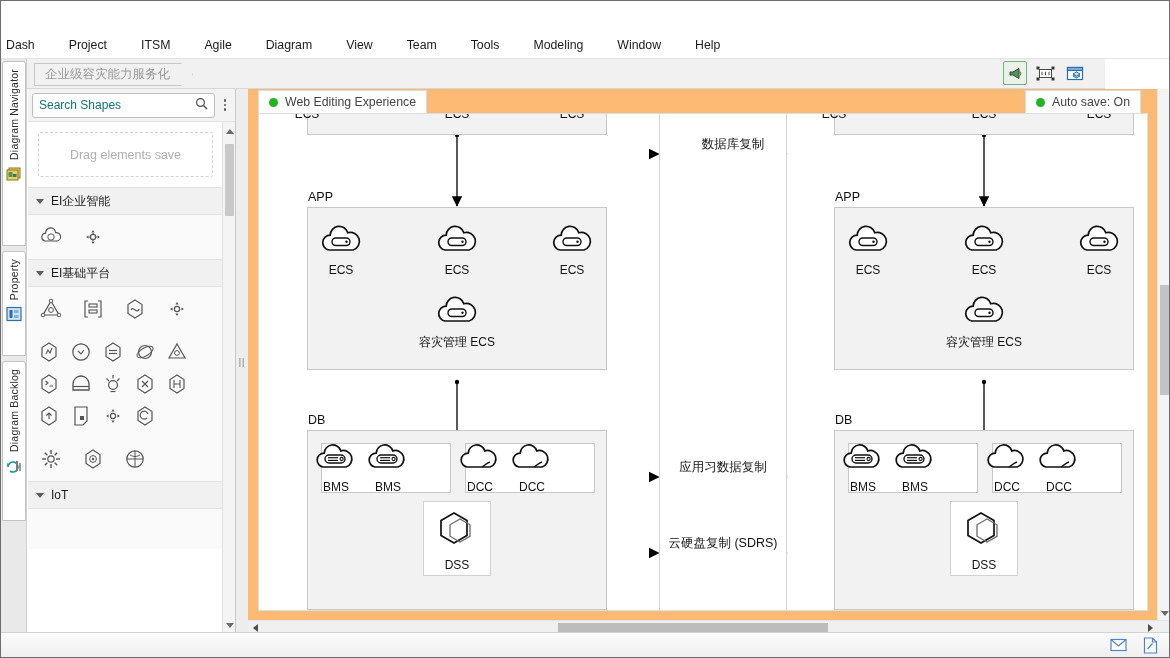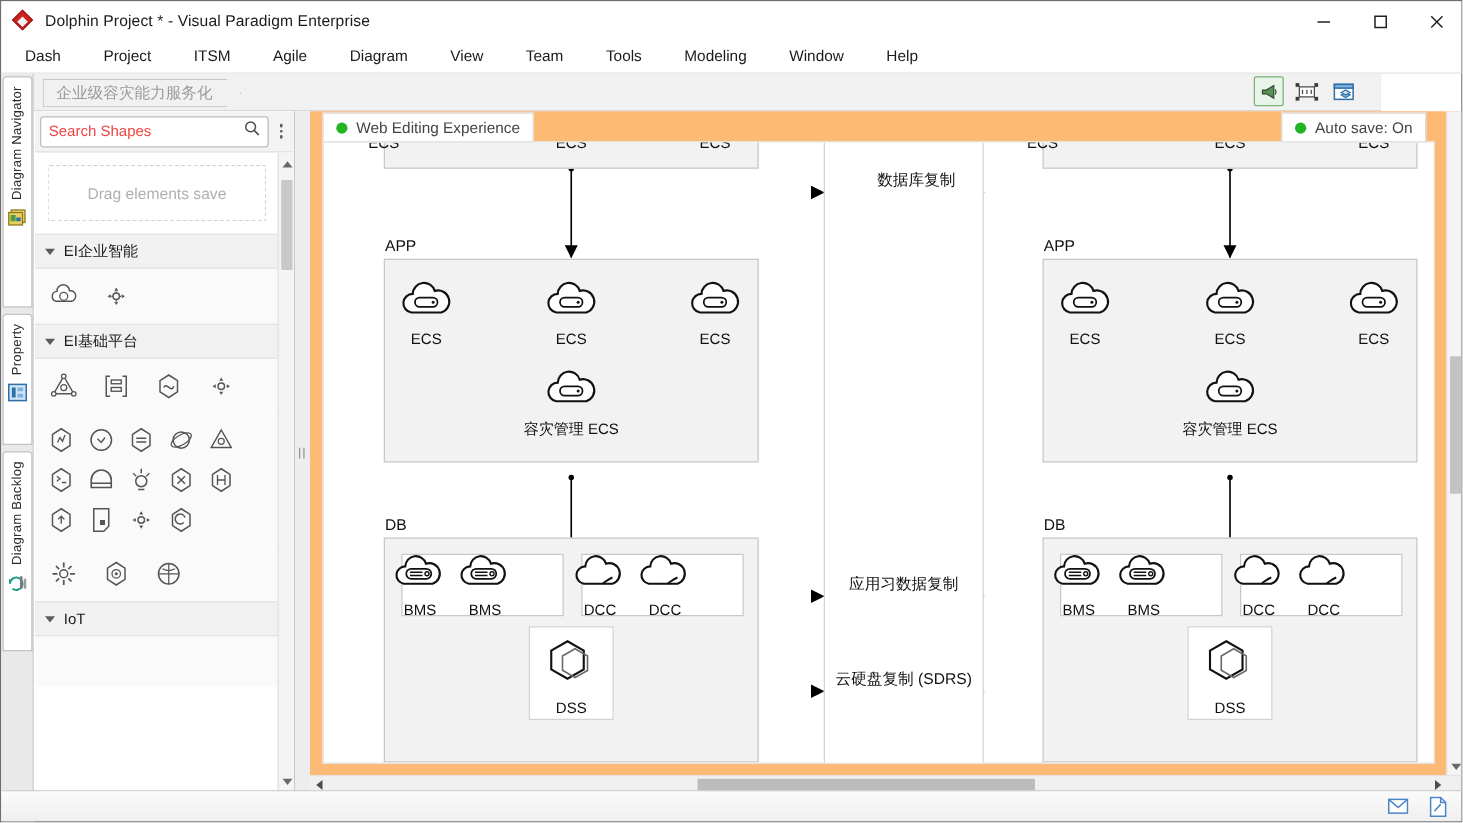--- a/index.html
+++ b/index.html
@@ -47,21 +47,21 @@
   
   .menubar {
     position:absolute; left:0; top:31px; width:1170px; height:27px;
     background:#ffffff; display:flex; align-items:center;
     border-bottom: 1px solid #e3e3e3;
   }
   .menuitem {
     padding: 0 17px; font-size: 12.3px; color:#1b1b1b; height:27px;
     display:flex; align-items:center; white-space:nowrap;
   }
-  .menuitem:first-child { padding-left: 19px; }
+  .menuitem:first-child { padding-left: 5px; }
 
   
   .tabstrip {
     position:absolute; left:0; top:58px; width:1104px; height:30px;
     background:#f1f1f1; border-bottom:1px solid #d8d8d8;
   }
   .diagtab {
     position:absolute; left:33px; top:4px; height:23px;
     background:#f1f1f1; border:1px solid #c6c6c6;
     padding: 0 22px 0 10px;
@@ -100,21 +100,21 @@
   }
   .searchrow {
     position:absolute; left:0; top:0; width:208px; height:33px;
     background:#f3f3f3; display:flex; align-items:center; padding: 0 4px;
     border-bottom:1px solid #e1e1e1;
   }
   .searchbox {
     flex:1; height:25px; background:#ffffff; border:1px solid #bdbdbd; border-radius:3px;
     display:flex; align-items:center; padding:0 6px;
   }
-  .searchbox .ph { flex:1; font-size:12px; color:#ef4444; }
+  .searchbox .ph { flex:1; font-size:12px; color:#0f766e; }
   .kebab { width:14px; display:flex; flex-direction:column; gap:2px; align-items:center; margin-left:3px; }
   .kebab i { width:2.5px; height:2.5px; background:#5a5a5a; border-radius:50%; display:block; }
 
   .grouphdr {
     height:28px; background:#f1f1f1; border-top:1px solid #e2e2e2; border-bottom:1px solid #e2e2e2;
     display:flex; align-items:center; padding-left:8px; font-size:12px; color:#1b1b1b;
     position:relative;
   }
   .caret { width:0;height:0;border-left:4.5px solid transparent;border-right:4.5px solid transparent;
            border-top:5.5px solid #5c5c5c; margin-right:7px; }
@@ -189,44 +189,20 @@
     background:linear-gradient(#fbfbfb,#efefef); border-top:1px solid #d2d2d2;
     display:flex; align-items:center; justify-content:flex-end; padding-right:12px; gap:14px;
   }
   .sbicon { width:18px; height:18px; display:flex; align-items:center; justify-content:center; }
 </style>
 </head>
 <body>
 
 <div id="app">
 
-  <div class="titlebar">
-    <div class="title-icon">
-        <div class="diamond"></div>
-      </div>
-    <div class="title-text">Dolphin Project * - Visual Paradigm Enterprise</div>
-    <div class="wincontrols">
-      <div class="wincontrol">
-        <svg width="14" height="14" viewBox="0 0 14 14">
-            <line x1="2" y1="7.5" x2="12" y2="7.5" stroke="#202020" stroke-width="1.2"></line>
-          </svg>
-      </div>
-      <div class="wincontrol">
-        <svg width="14" height="14" viewBox="0 0 14 14">
-            <rect x="3" y="3" width="9" height="9" fill="none" stroke="#202020" stroke-width="1.2"></rect>
-          </svg>
-      </div>
-      <div class="wincontrol">
-        <svg width="14" height="14" viewBox="0 0 14 14">
-            <line x1="3" y1="3" x2="12" y2="12" stroke="#202020" stroke-width="1.2"></line>
-            <line x1="12" y1="3" x2="3" y2="12" stroke="#202020" stroke-width="1.2"></line>
-          </svg>
-      </div>
-    </div>
-  </div>
 
   <div class="menubar">
     <div class="menuitem">Dash</div>
     <div class="menuitem">Project</div>
     <div class="menuitem">ITSM</div>
     <div class="menuitem">Agile</div>
     <div class="menuitem">Diagram</div>
     <div class="menuitem">View</div>
     <div class="menuitem">Team</div>
     <div class="menuitem">Tools</div>

